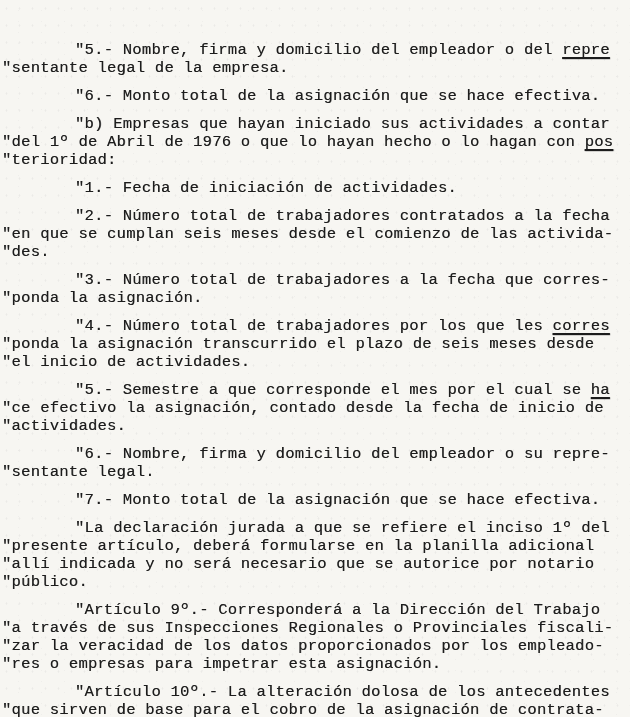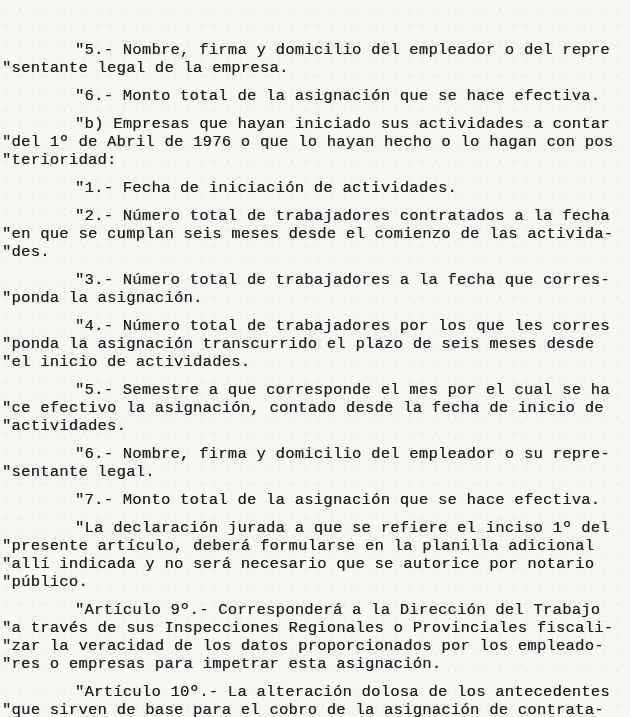--- a/index.html
+++ b/index.html
@@ -34,20 +34,21 @@
   .para {
     margin: 0 0 10px 0;
   }
   .line {
     height: 18px;
   }
   .line.first {
     margin-left: 73px;
   }
   .u {
+    text-decoration: underline;
     text-decoration-thickness: 1.5px;
     text-underline-offset: 2.5px;
   }
 </style>
 </head>
 <body style="background-color: rgb(247, 246, 242);">
 
 <main class="doc" style="color: rgb(28, 28, 28);">
   <div id="doc-text"><div class="para"><div class="line first"><span>"5.- Nombre, firma y domicilio del empleador o del </span><span class="u">repre</span></div><div class="line"><span>"sentante legal de la empresa.</span></div></div><div class="para"><div class="line first"><span>"6.- Monto total de la asignación que se hace efectiva.</span></div></div><div class="para"><div class="line first"><span>"b) Empresas que hayan iniciado sus actividades a contar</span></div><div class="line"><span>"del 1º de Abril de 1976 o que lo hayan hecho o lo hagan con </span><span class="u">pos</span></div><div class="line"><span>"terioridad:</span></div></div><div class="para"><div class="line first"><span>"1.- Fecha de iniciación de actividades.</span></div></div><div class="para"><div class="line first"><span>"2.- Número total de trabajadores contratados a la fecha</span></div><div class="line"><span>"en que se cumplan seis meses desde el comienzo de las activida-</span></div><div class="line"><span>"des.</span></div></div><div class="para"><div class="line first"><span>"3.- Número total de trabajadores a la fecha que corres-</span></div><div class="line"><span>"ponda la asignación.</span></div></div><div class="para"><div class="line first"><span>"4.- Número total de trabajadores por los que les </span><span class="u">corres</span></div><div class="line"><span>"ponda la asignación transcurrido el plazo de seis meses desde</span></div><div class="line"><span>"el inicio de actividades.</span></div></div><div class="para"><div class="line first"><span>"5.- Semestre a que corresponde el mes por el cual se </span><span class="u">ha</span></div><div class="line"><span>"ce efectivo la asignación, contado desde la fecha de inicio de</span></div><div class="line"><span>"actividades.</span></div></div><div class="para"><div class="line first"><span>"6.- Nombre, firma y domicilio del empleador o su repre-</span></div><div class="line"><span>"sentante legal.</span></div></div><div class="para"><div class="line first"><span>"7.- Monto total de la asignación que se hace efectiva.</span></div></div><div class="para"><div class="line first"><span>"La declaración jurada a que se refiere el inciso 1º del</span></div><div class="line"><span>"presente artículo, deberá formularse en la planilla adicional</span></div><div class="line"><span>"allí indicada y no será necesario que se autorice por notario</span></div><div class="line"><span>"público.</span></div></div><div class="para"><div class="line first"><span>"Artículo 9º.- Corresponderá a la Dirección del Trabajo</span></div><div class="line"><span>"a través de sus Inspecciones Regionales o Provinciales fiscali-</span></div><div class="line"><span>"zar la veracidad de los datos proporcionados por los empleado-</span></div><div class="line"><span>"res o empresas para impetrar esta asignación.</span></div></div><div class="para"><div class="line first"><span>"Artículo 10º.- La alteración dolosa de los antecedentes</span></div><div class="line"><span>"que sirven de base para el cobro de la asignación de contrata-</span></div></div></div>
 </main>

